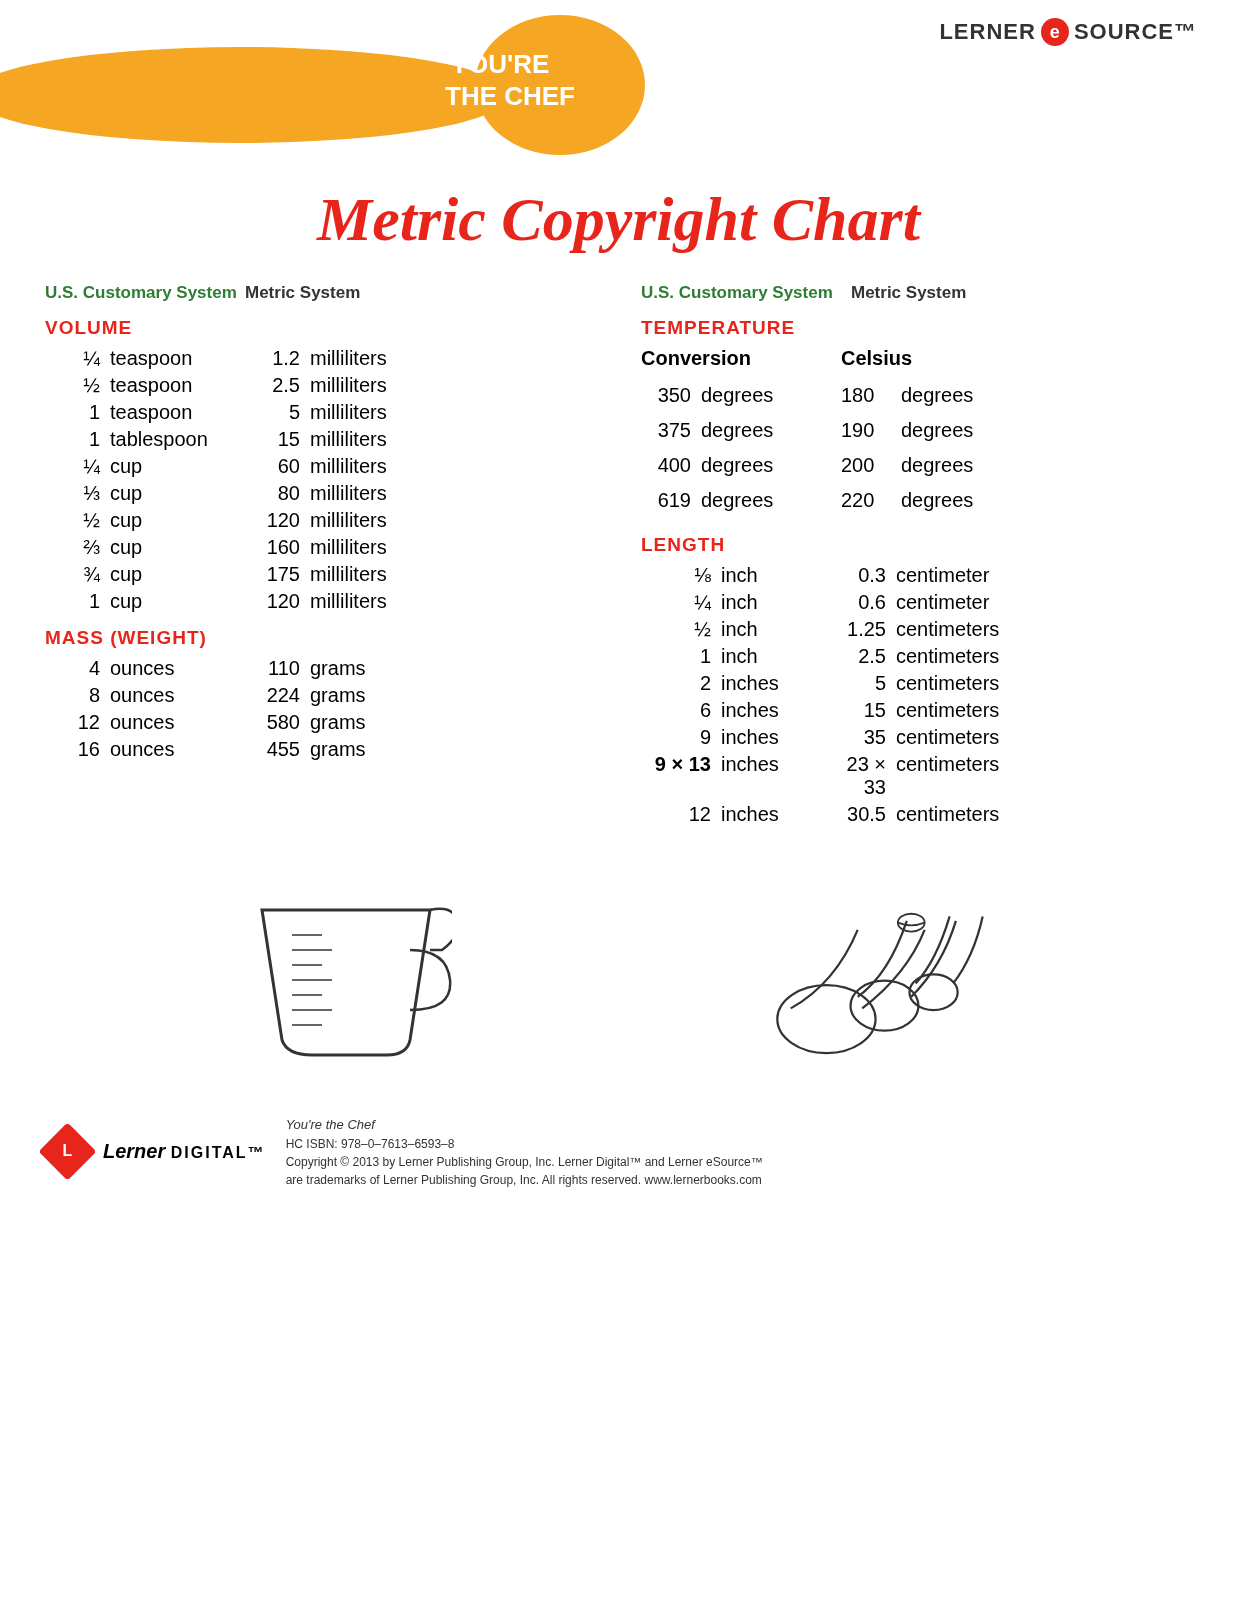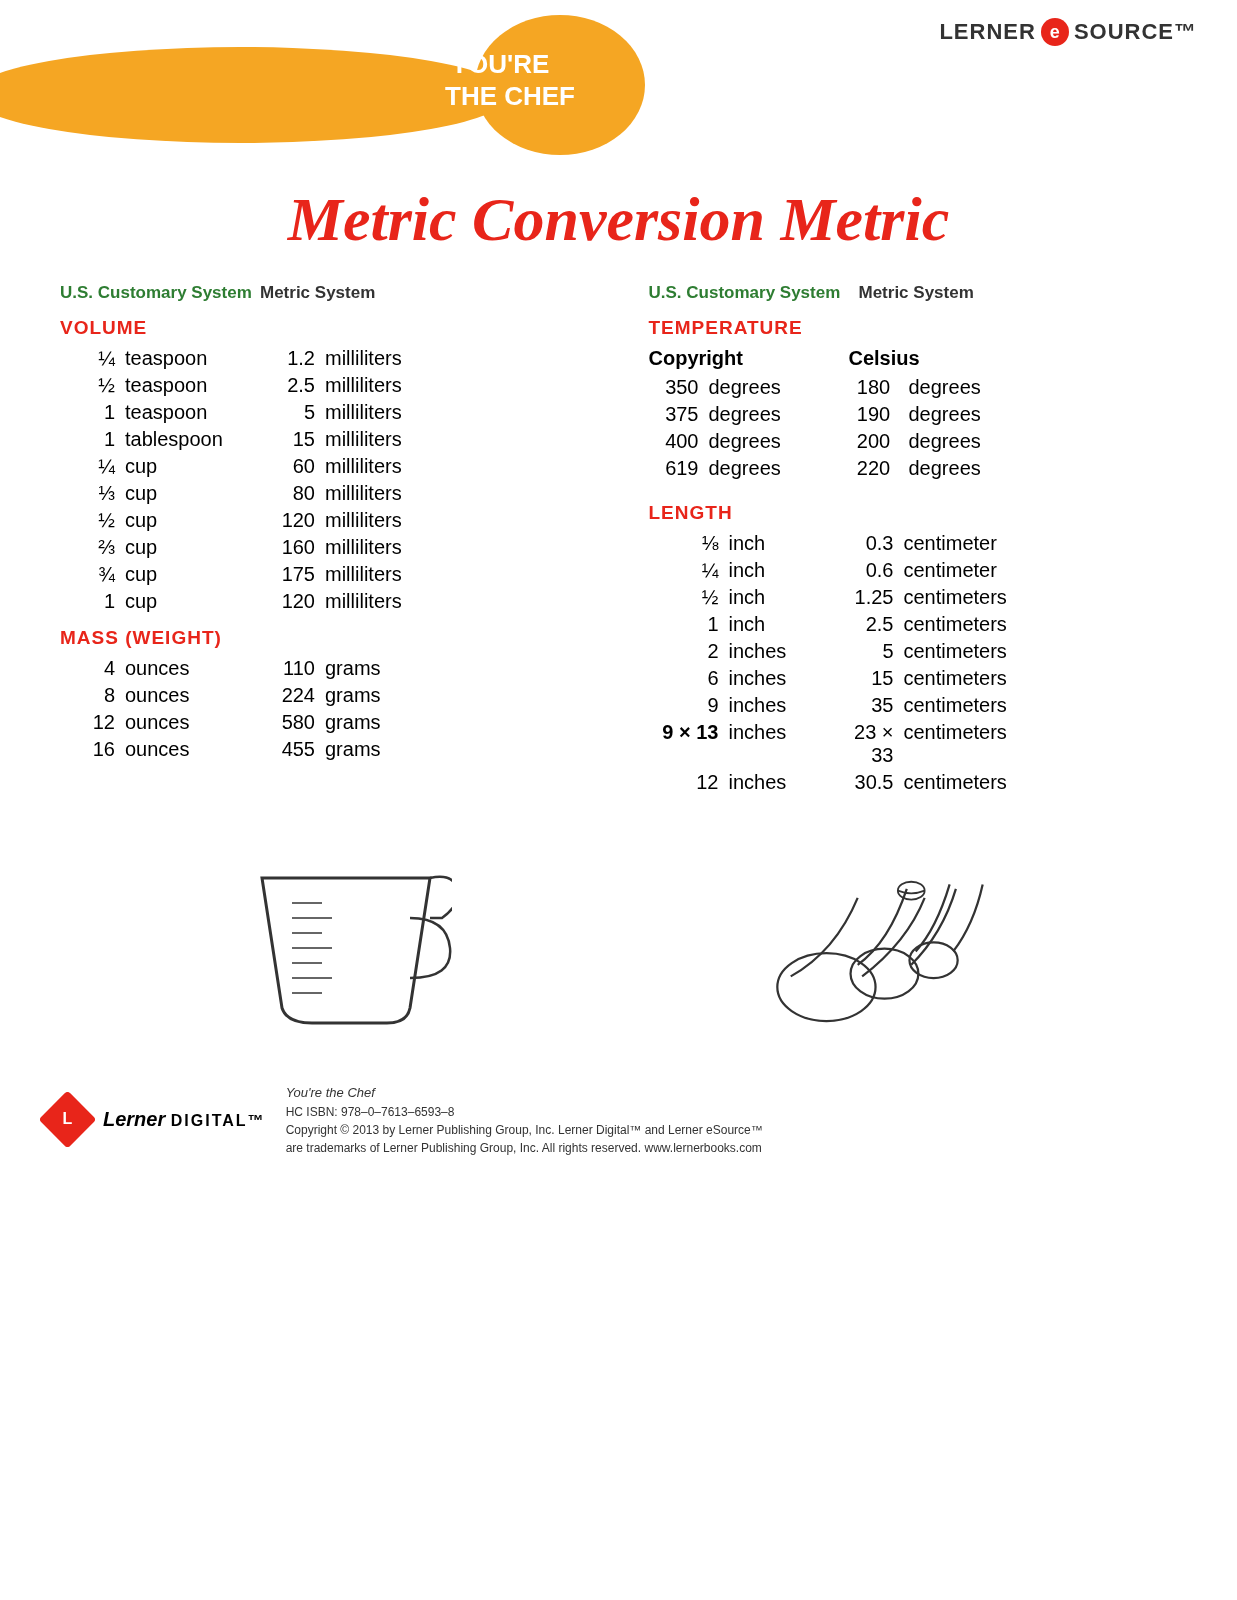--- a/index.html
+++ b/index.html
@@ -81,21 +81,21 @@
       font-style: italic;
       font-weight: 900;
       font-family: Georgia, 'Times New Roman', serif;
       line-height: 1.1;
     }
 
     
     .content {
       display: flex;
       gap: 0;
-      padding: 20px 50px 10px 60px;
+      padding: 20px 50px 10px 45px;
       margin-top: 10px;
     }
 
     
     .col-left {
       flex: 1;
       padding-right: 20px;
     }
 
     
@@ -203,22 +203,23 @@
     }
 
     .temp-f-unit {
       width: 150px;
       padding-left: 10px;
       flex-shrink: 0;
     }
 
     .temp-c-amount {
       width: 50px;
-      text-align: center;
-      flex-shrink: 0;
+      text-align: left;
+      flex-shrink: 0;
+      margin-top: 8px;
     }
 
     .temp-c-unit {
       padding-left: 10px;
     }
 
     
     .length-row {
       display: flex;
       align-items: baseline;
@@ -333,21 +334,21 @@
   </div>
 
   <div class="lerner-logo">
     <span class="lerner-logo-text">LERNER</span>
     <span class="lerner-logo-e">e</span>
     <span class="lerner-logo-text">SOURCE™</span>
   </div>
 </div>
 
 <div class="main-title">
-  <h1>Metric Conversion Metric</h1>
+  <h1>Metric Copyright Chart</h1>
 </div>
 
 <div class="content">
 
   <div class="col-left">
 
     <div class="col-headers">
       <div class="col-header-us">U.S. Customary System</div>
       <div class="col-header-metric">Metric System</div>
     </div>
@@ -446,21 +447,21 @@
   <div class="col-right">
 
     <div class="right-col-headers">
       <div class="right-col-header-us">U.S. Customary System</div>
       <div class="right-col-header-metric">Metric System</div>
     </div>
 
     <div class="section-label">TEMPERATURE</div>
 
     <div class="temp-headers">
-      <div class="temp-header-f">Copyright</div>
+      <div class="temp-header-f">Conversion</div>
       <div class="temp-header-c">Celsius</div>
     </div>
 
     <div class="temp-row">
       <span class="temp-f-amount">350</span>
       <span class="temp-f-unit">  degrees</span>
       <span class="temp-c-amount">180</span>
       <span class="temp-c-unit">  degrees</span>
     </div>
     <div class="temp-row">

